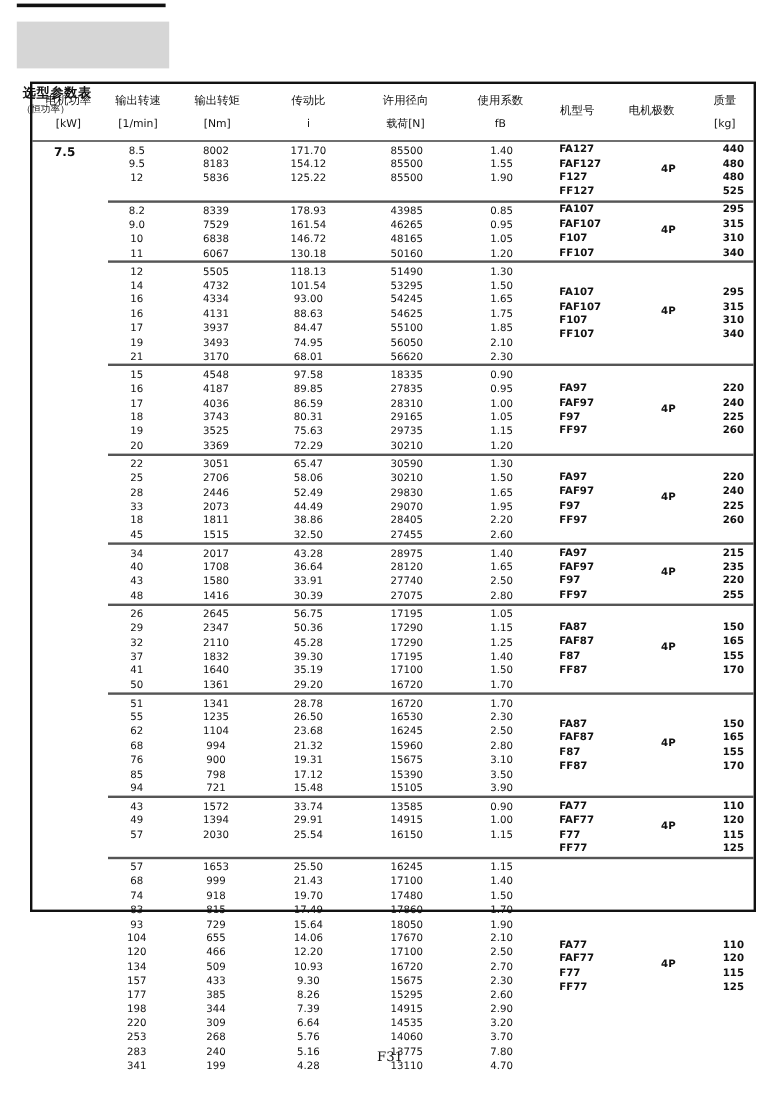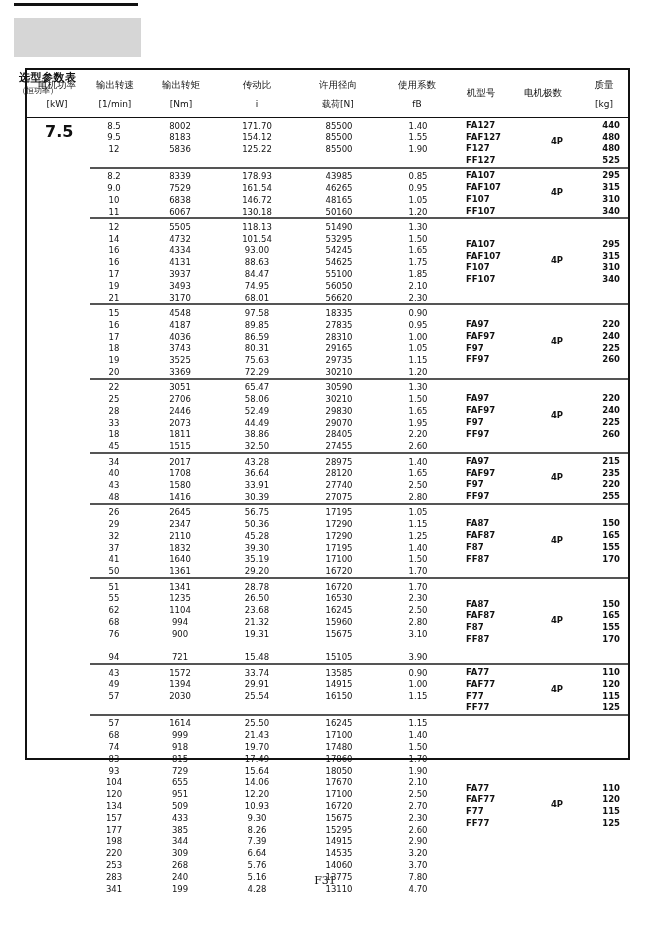--- a/index.html
+++ b/index.html
@@ -9,21 +9,21 @@
   .title-box { position:absolute; left:14px; top:18px; width:127px; height:39px; background:#d6d6d6; padding:4px 0 0 5px; }
   .title-main { font-size:11px; font-weight:bold; line-height:15px; letter-spacing:0.5px;margin-top:48px; }
   .title-sub { font-size:8px; line-height:12px; margin-left:-1px; }
   .tbl { position:absolute; left:25px; top:68px; width:605px; height:692px; border:2px solid #111; border-bottom-width:2.5px; }
   .hdr { position:absolute; left:0; top:0; width:601px; height:48px; border-bottom:1.5px solid #111; }
   .hcell { position:absolute; top:0; height:48px; text-align:center; font-size:9.5px; }
   .hcell .l1 { position:absolute; left:0; right:0; top:9px; line-height:12px; }
   .hcell .l2 { position:absolute; left:0; right:0; top:28px; line-height:12px; font-size:9px; }
   .hcell .mid { position:absolute; left:0; right:0; top:17px; line-height:12px; }
   .body-area { position:absolute; left:0; top:48px; width:601px; }
-  .power { position:absolute; left:18px; top:4px; font-size:16px; font-weight:bold; }
+  .power { position:absolute; left:18px; top:4px; font-size:10px; font-weight:bold; }
   .grp { position:absolute; left:63px; width:538px; border-bottom:2px solid #555; }
   .grp.last { border-bottom:none; }
   .row { position:absolute; left:0; height:12px; font-size:8.5px; line-height:12px; }
   .row span { position:absolute; top:0; text-align:center; }
   .c-spd { left:0; width:48px; }
   .c-trq { left:61px; width:58px; }
   .c-rat { left:139px; width:56px; }
   .c-ld { left:216px; width:66px; }
   .c-fb { left:298px; width:60px; }
   .models { position:absolute; left:376px; font-size:8.5px; font-weight:bold; line-height:11.8px; }
@@ -466,20 +466,27 @@
           <span class="c-ld">15960</span>
           <span class="c-fb">2.80</span>
         </div>
         <div class="row" style="top: 48.7px; width: 360px;">
           <span class="c-spd">76</span>
           <span class="c-trq">900</span>
           <span class="c-rat">19.31</span>
           <span class="c-ld">15675</span>
           <span class="c-fb">3.10</span>
         </div>
+        <div class="row" style="top: 60.5px; width: 360px;">
+          <span class="c-spd">85</span>
+          <span class="c-trq">798</span>
+          <span class="c-rat">17.12</span>
+          <span class="c-ld">15390</span>
+          <span class="c-fb">3.50</span>
+        </div>
         <div class="row" style="top: 72.3px; width: 360px;">
           <span class="c-spd">94</span>
           <span class="c-trq">721</span>
           <span class="c-rat">15.48</span>
           <span class="c-ld">15105</span>
           <span class="c-fb">3.90</span>
         </div>
         <div class="models" style="top: 19.45px;">
           <div>FA87</div>
           <div>FAF87</div>
@@ -526,21 +533,21 @@
         <div class="mass" style="top: 1.75px;">
           <div>110</div>
           <div>120</div>
           <div>115</div>
           <div>125</div>
         </div>
       </div>
       <div class="grp last" style="top: 597.9px; height: 180.5px;">
         <div class="row" style="top: 1.5px; width: 360px;">
           <span class="c-spd">57</span>
-          <span class="c-trq">1614</span>
+          <span class="c-trq">1653</span>
           <span class="c-rat">25.50</span>
           <span class="c-ld">16245</span>
           <span class="c-fb">1.15</span>
         </div>
         <div class="row" style="top: 13.3px; width: 360px;">
           <span class="c-spd">68</span>
           <span class="c-trq">999</span>
           <span class="c-rat">21.43</span>
           <span class="c-ld">17100</span>
           <span class="c-fb">1.40</span>
@@ -568,21 +575,21 @@
         </div>
         <div class="row" style="top: 60.5px; width: 360px;">
           <span class="c-spd">104</span>
           <span class="c-trq">655</span>
           <span class="c-rat">14.06</span>
           <span class="c-ld">17670</span>
           <span class="c-fb">2.10</span>
         </div>
         <div class="row" style="top: 72.3px; width: 360px;">
           <span class="c-spd">120</span>
-          <span class="c-trq">951</span>
+          <span class="c-trq">466</span>
           <span class="c-rat">12.20</span>
           <span class="c-ld">17100</span>
           <span class="c-fb">2.50</span>
         </div>
         <div class="row" style="top: 84.1px; width: 360px;">
           <span class="c-spd">134</span>
           <span class="c-trq">509</span>
           <span class="c-rat">10.93</span>
           <span class="c-ld">16720</span>
           <span class="c-fb">2.70</span>

